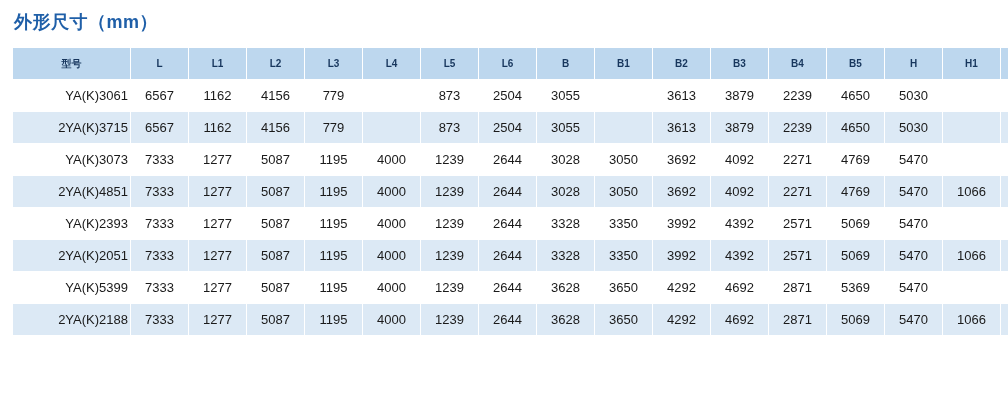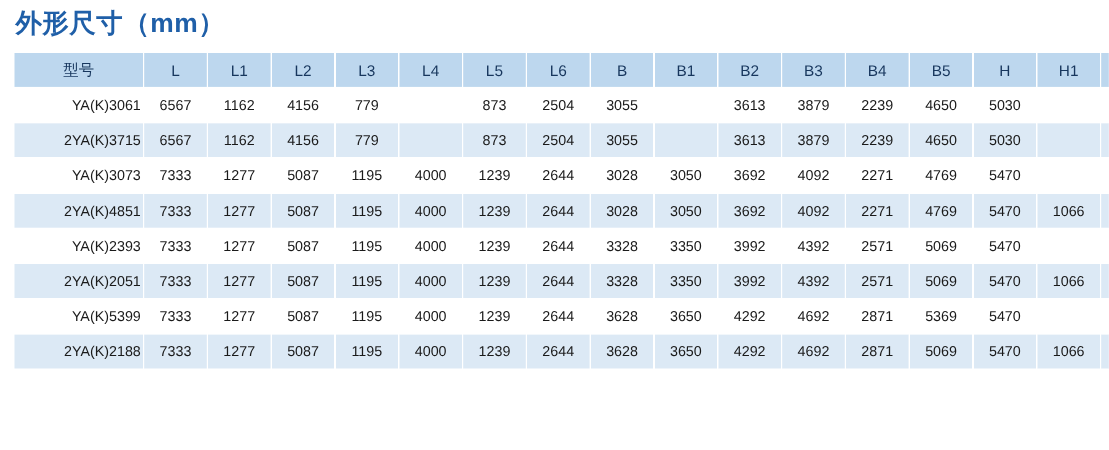--- a/index.html
+++ b/index.html
@@ -15,21 +15,21 @@
     overflow: hidden;
   }
   .page {
     position: relative;
     width: 1008px;
     height: 409px;
     box-sizing: border-box;
     padding: 10px 8px 0 8px;
   }
   .section-title {
-    font-size: 24px;
+    font-size: 18px;
     font-weight: bold;
     color: #1f5fa8;
     letter-spacing: 0.5px;
     margin: 0 0 13px 6px;
     line-height: 24px;
   }
   table.dims {
     border-collapse: collapse;
     table-layout: fixed;
     width: 992px;
@@ -42,22 +42,22 @@
     text-align: center;
     vertical-align: middle;
     height: 31px;
     padding: 0 2px;
     white-space: nowrap;
     overflow: hidden;
   }
   table.dims thead th {
     background: #bdd7ee;
     color: #17365d;
-    font-weight: normal;
-    font-size: 14px;
+    font-weight: bold;
+    font-size: 10px;
     border: 1px solid #ffffff;
   }
   table.dims tbody tr.odd td {
     background: #ffffff;
   }
   table.dims tbody tr.even td {
     background: #dce9f5;
   }
   table.dims tbody td.model {
     font-weight: normal;

